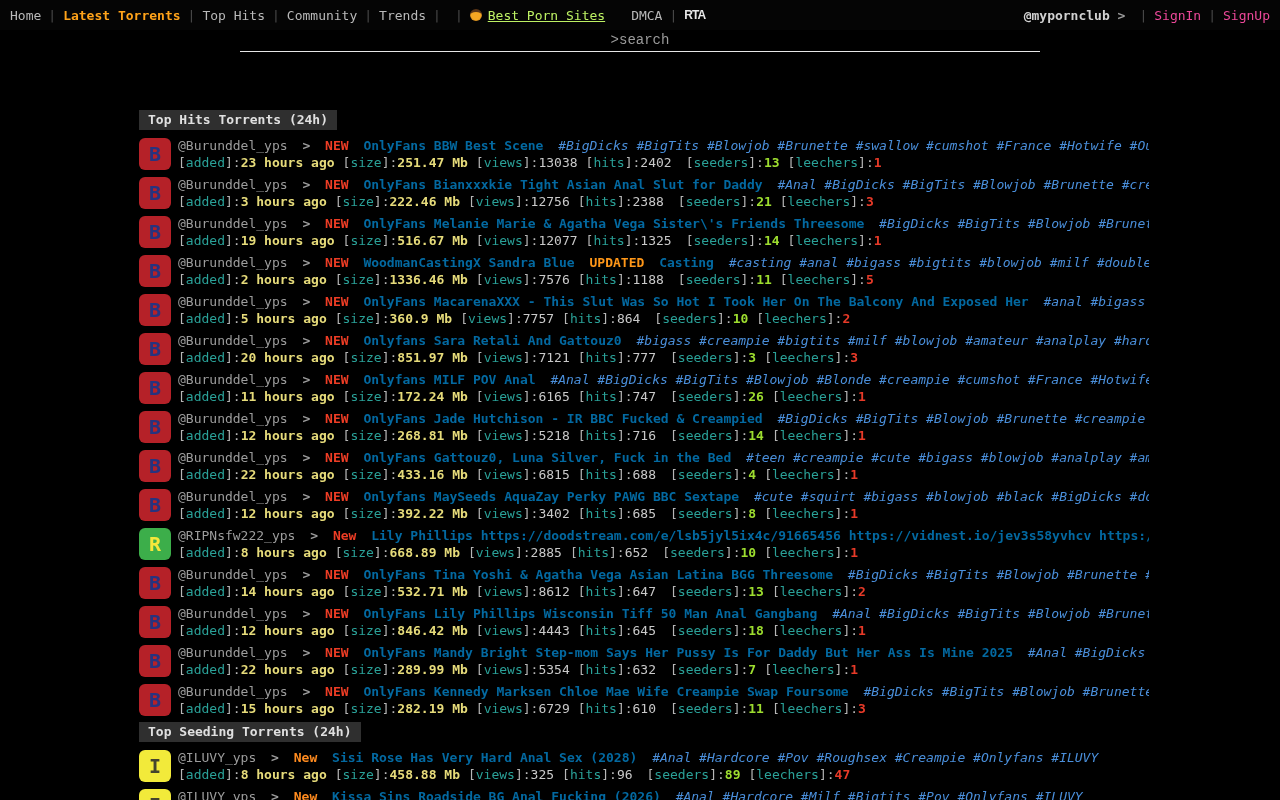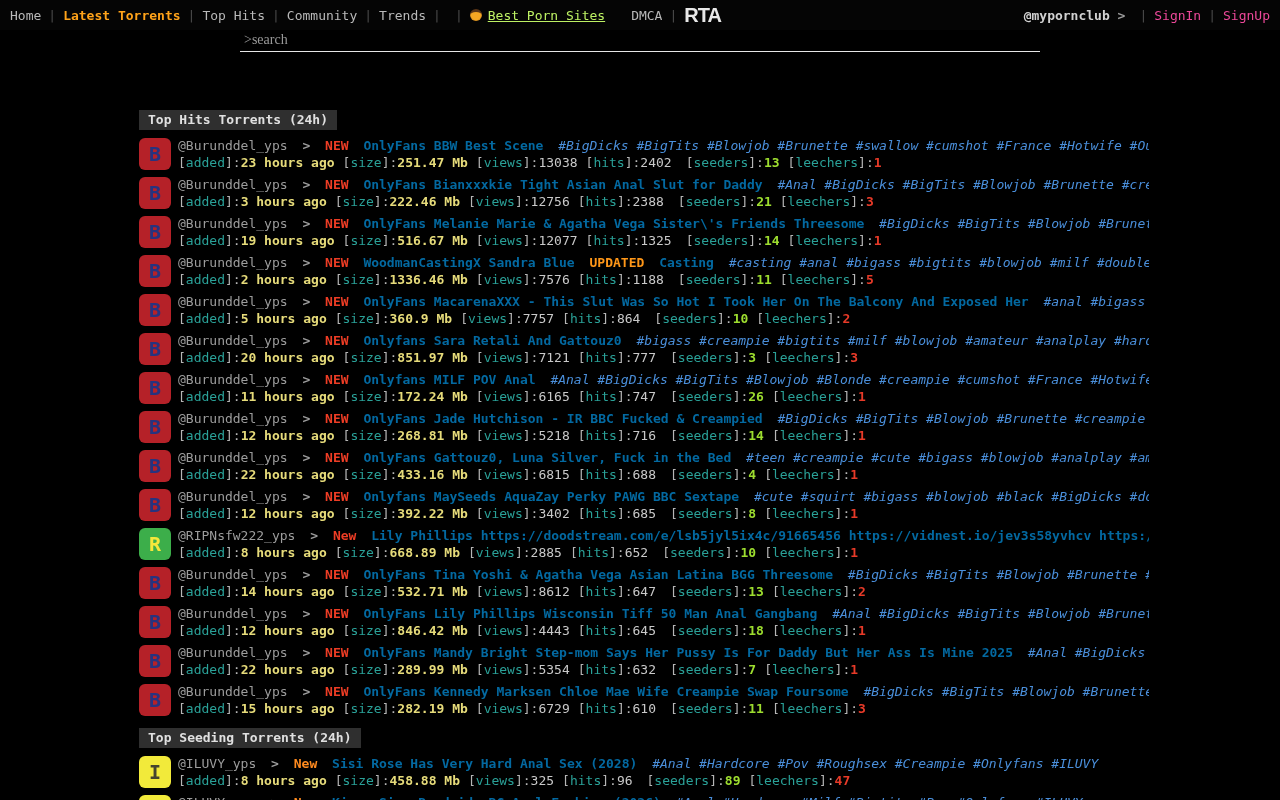--- a/index.html
+++ b/index.html
@@ -21,41 +21,42 @@
   .pipe { color: #4a4a4a; margin: 0 7px; }
   .bps-link { display: inline-flex; align-items: center; text-decoration: underline; color: #bef264; cursor: pointer; justify-content: space-between; }
   .bps-icon {
     width: 12px; height: 12px; border-radius: 50%;
     background: radial-gradient(circle at 50% 35%, #f5a623 55%, #7a4a12 100%);
     border-top: 3px solid #5a3517; margin-right: 6px; display: inline-block;
   }
   .dmca { margin-left: 26px; color: #b9b9b9; cursor: pointer; }
   .rta {
     color: #e8e8e8; font-family: "Liberation Sans", sans-serif;
-    font-weight: 900; font-size: 20px; letter-spacing: -1px; font-stretch: condensed;
+    font-weight: 900; font-size: 12px; letter-spacing: -1px; font-stretch: condensed;
   }
   .account { color: #d2d2d2; font-weight: bold; cursor: pointer; }
   .auth-link { color: #ec4899; cursor: pointer; }
   
   .search-row { height: 26px; }
   .search-input {
     display: block; width: 800px; margin-left: 240px;
     background: transparent; border: none; outline: none;
     border-bottom: 1px solid #e6e6e6;
-    color: #bdbdbd; font-family: Liberation Serif, serif; font-size: 14px;
+    color: #bdbdbd; font-family: Liberation Mono, monospace; font-size: 14px;
     padding: 2px 4px 3px;
+    text-align: center;
   }
   .search-input::placeholder { color: #9a9a9a; }
   
   main { padding: 54px 0 0 139px; width: 1160px; }
   .section-label {
     display: inline-block; background: #2f2f2f; color: #e0e0e0;
     font-weight: bold; padding: 2px 9px 3px; margin-bottom: 7px;
   }
-  .section-seeding .section-label { margin-top: 6px; }
+  .section-seeding .section-label { }
   .list { width: 1010px; }
   .row { display: flex; height: 39px; overflow: hidden; }
   .avatar {
     flex: 0 0 32px; width: 32px; height: 32px; border-radius: 6px;
     display: flex; align-items: center; justify-content: center;
     font-size: 20px; font-weight: bold; margin: 1px 7px 0 0; cursor: pointer;
   }
   .av-b { background: #b52128; color: #27337f; }
   .av-r { background: #3cae4a; color: #f5e73b; }
   .av-i { background: #f2ea3a; color: #44442e; }

